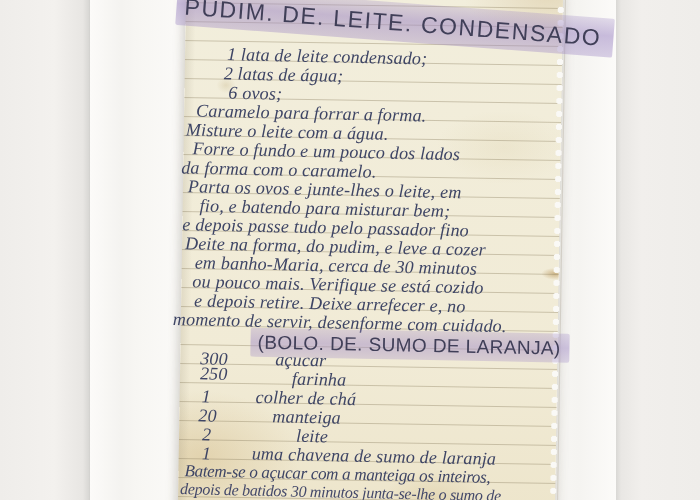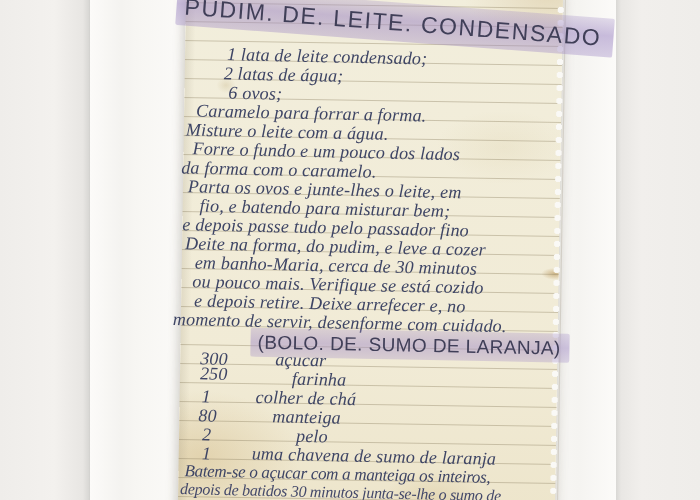--- a/index.html
+++ b/index.html
@@ -119,25 +119,25 @@
 
     <div class="hw" style="left:20px;top:364px">300</div>
     <div class="hw" style="left:95px;top:364px">açucar</div>
 
     <div class="hw" style="left:20px;top:379px">250</div>
     <div class="hw" style="left:112px;top:383px">farinha</div>
 
     <div class="hw" style="left:22px;top:402px">1</div>
     <div class="hw" style="left:76px;top:402px">colher de chá</div>
 
-    <div class="hw" style="left:19px;top:421px">80</div>
+    <div class="hw" style="left:19px;top:421px">20</div>
     <div class="hw" style="left:93px;top:421px">manteiga</div>
 
     <div class="hw" style="left:23px;top:440px">2</div>
-    <div class="hw" style="left:117px;top:440px">pelo</div>
+    <div class="hw" style="left:117px;top:440px">leite</div>
 
     <div class="hw" style="left:23px;top:459px">1</div>
     <div class="hw" style="left:73px;top:459px">uma chavena de sumo de laranja</div>
 
     <div class="hw tight" style="left:6px;top:478px">Batem-se o açucar com a manteiga os inteiros,</div>
     <div class="hw last" style="left:2px;top:497px">depois de batidos 30 minutos junta-se-lhe o sumo de</div>
   </div>
 </div>
 
 </body></html>

